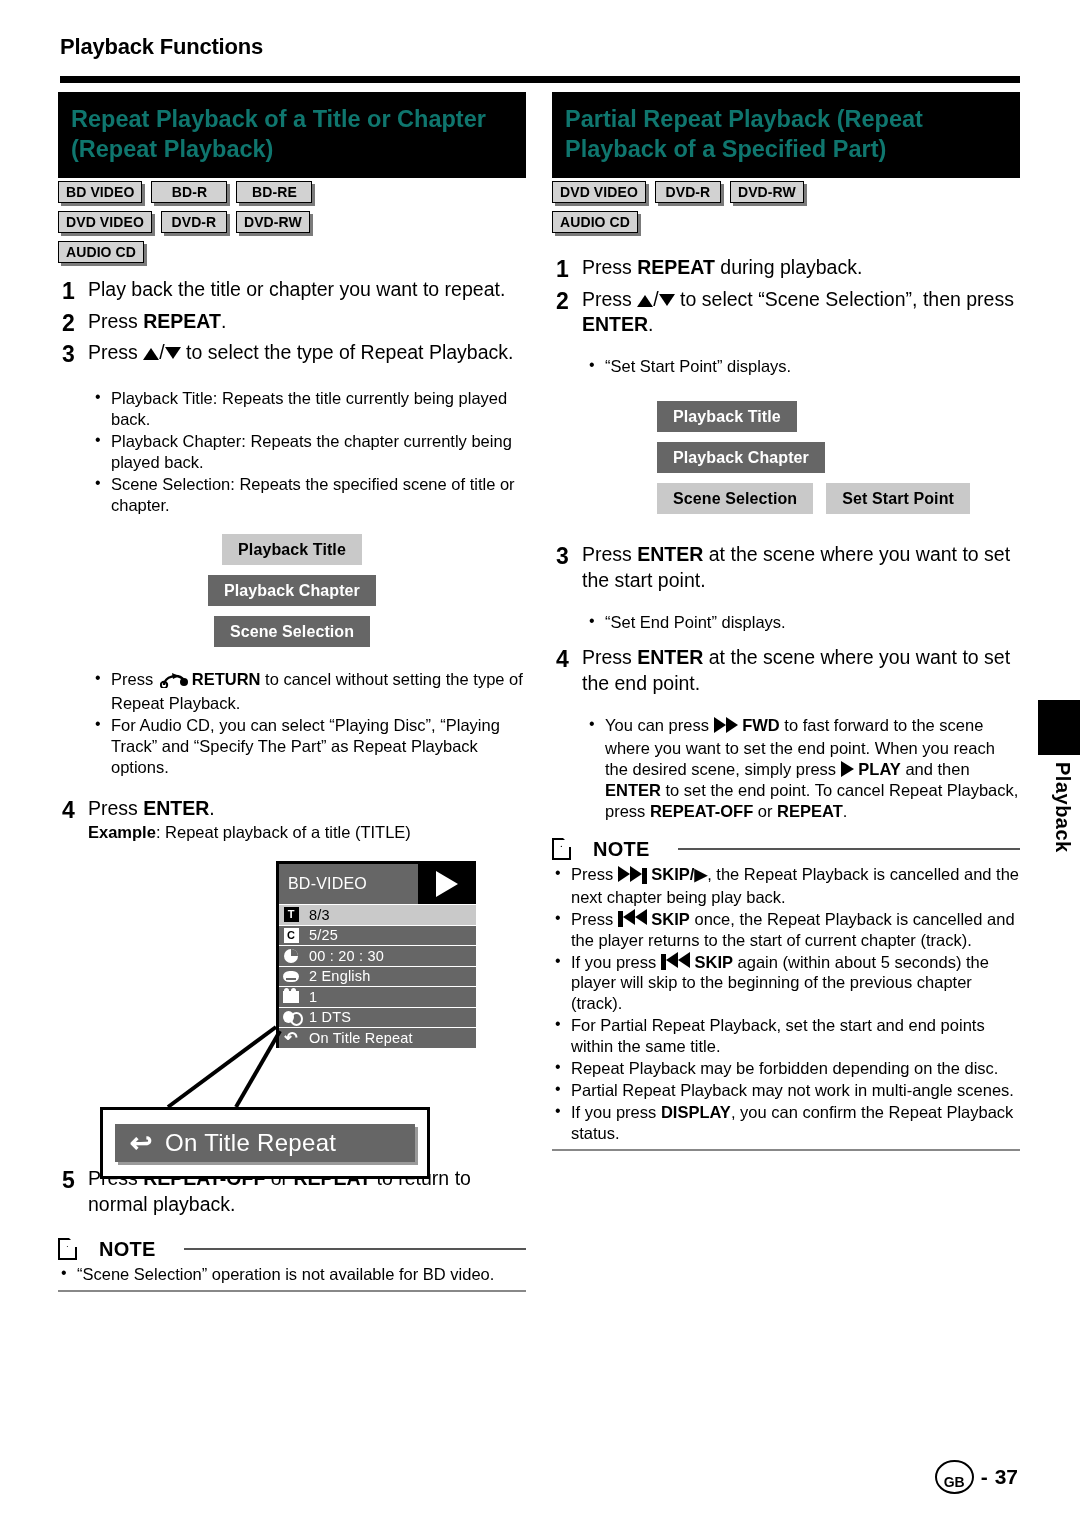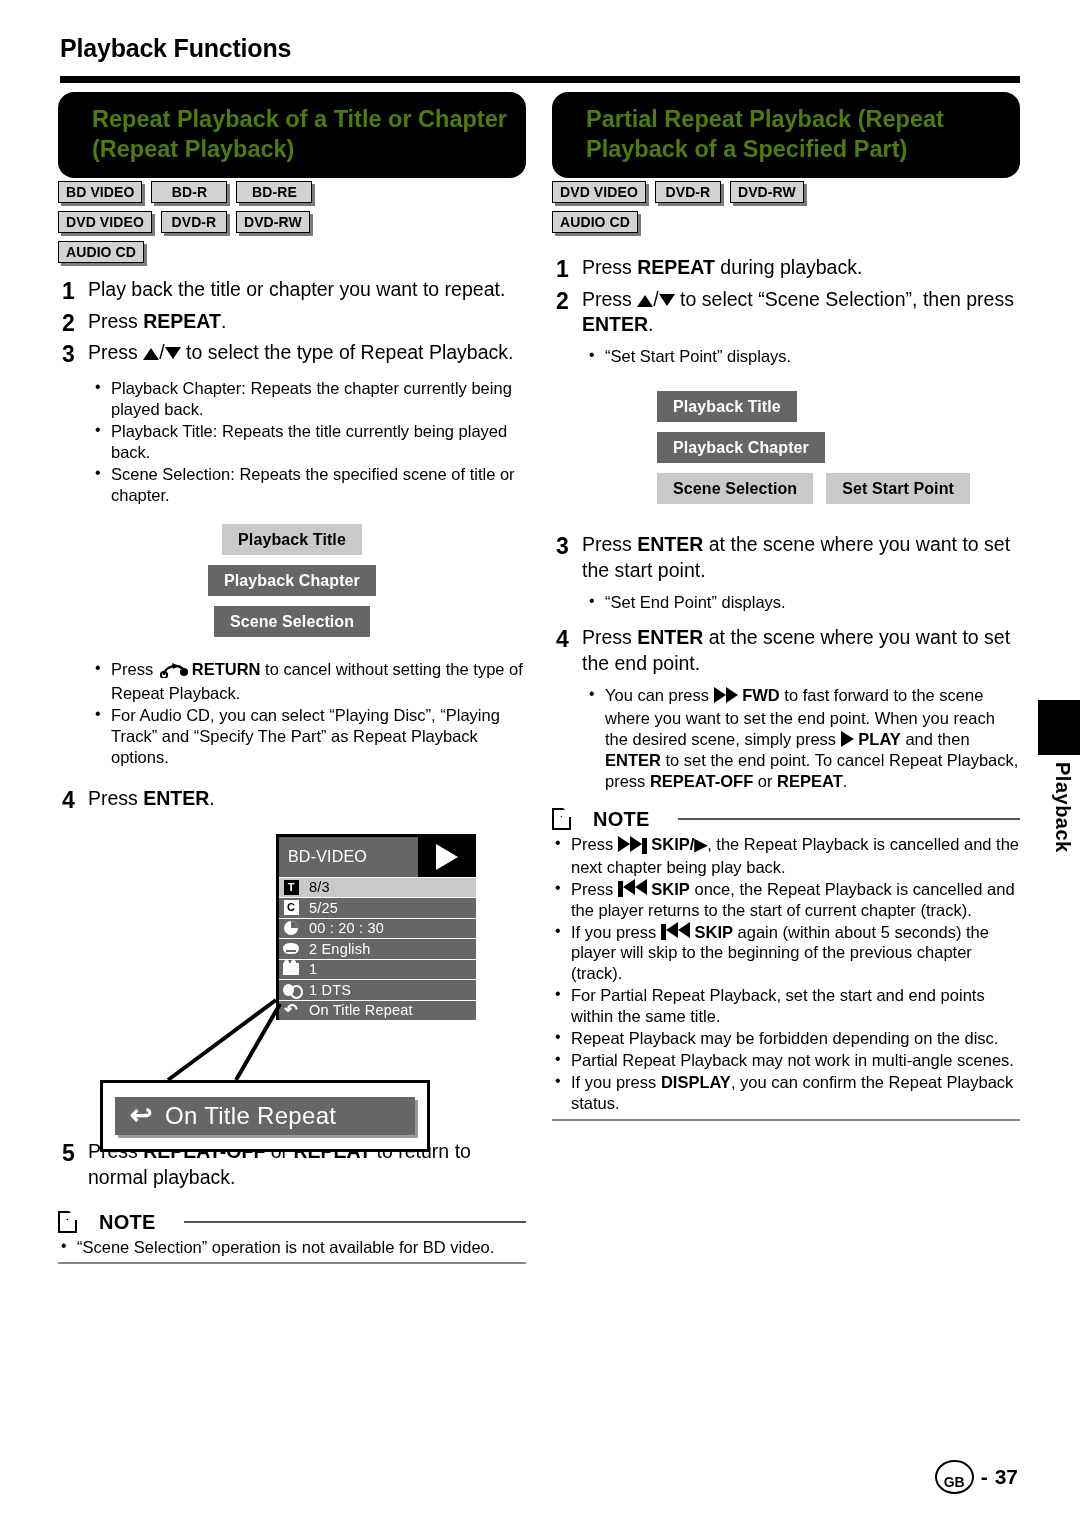--- a/index.html
+++ b/index.html
@@ -8,39 +8,38 @@
     background: #ffffff;
     font-family: "Liberation Sans", sans-serif;
     color: #000;
     overflow: hidden;
   }
   .page { position: relative; width: 1080px; height: 1532px; }
 
   
   .running-head {
     position: absolute; left: 60px; top: 34px;
-    font-size: 25px; font-weight: bold; letter-spacing: -0.2px;
+    font-size: 22px; font-weight: bold; letter-spacing: -0.2px;
   }
   .head-rule {
     position: absolute; left: 60px; top: 76px;
     width: 960px; height: 7px; background: #000;
   }
 
   
   .col { position: absolute; top: 92px; width: 468px; }
   .col-left  { left: 58px; }
   .col-right { left: 552px; }
 
   
   .title-bar {
-    background: #000; color: #4d7c0f;
+    background: #000; color: #0f766e;
     font-size: 23.5px; font-weight: bold; line-height: 1.29;
-    padding: 12px 16px 13px 34px;
+    padding: 12px 16px 13px 13px;
     min-height: 72px;
-    border-radius: 16px;
   }
 
   
   .badge-rows { margin-top: 3px; }
   .badge-row { display: flex; gap: 9px; margin-bottom: 8px; height: 22px; }
   .badge {
     display: inline-flex; align-items: center; justify-content: center;
     background: #d2d2d2;
     border: 1.6px solid #000;
     box-shadow: 3px 3px 0 0 #7b7b7b;
@@ -53,21 +52,21 @@
   .step { display: flex; margin-bottom: 2px; }
   .step-num {
     width: 30px; flex: 0 0 30px;
     font-size: 23px; font-weight: bold; line-height: 1.3;
     text-align: left; padding-left: 4px;
   }
   .step-body { flex: 1; font-size: 19.5px; line-height: 1.33; }
   .step-body b { font-weight: bold; }
 
   
-  .bullets { margin-top: 8px; }
+  .bullets { margin-top: 18px; }
   .bullet {
     position: relative;
     font-size: 16.5px; line-height: 1.27;
     padding-left: 19px; margin-bottom: 1px;
   }
   .bullet::before {
     content: "\2022"; position: absolute; left: 3px; top: -1px; font-size: 16px;
   }
   .bullet b { font-weight: bold; }
   .bullets-indent { padding-left: 34px; }
@@ -291,22 +290,22 @@
         <div class="step-num">2</div>
         <div class="step-body"><span>Press </span><b>REPEAT</b><span>.</span></div>
       </div>
 
       <div class="step">
         <div class="step-num">3</div>
         <div class="step-body"><span>Press </span><span class="updown"><span class="tri-up"></span>/<span class="tri-dn"></span></span><span> to select the type of Repeat Playback.</span></div>
       </div>
 
       <div class="bullets bullets-indent">
+        <div class="bullet">Playback Title: Repeats the title currently being played back.</div>
         <div class="bullet">Playback Chapter: Repeats the chapter currently being played back.</div>
-        <div class="bullet">Playback Title: Repeats the title currently being played back.</div>
         <div class="bullet">Scene Selection: Repeats the specified scene of title or chapter.</div>
       </div>
 
       <div class="menu-stack">
         <div class="menu-line">
           <span class="chip sel">Playback Title</span>
         </div>
         <div class="menu-line">
           <span class="chip unsel">Playback Chapter</span>
         </div>
@@ -322,20 +321,21 @@
                 <circle cx="24" cy="10" r="4" fill="#000"></circle>
                 <path d="M12 1 L19 4 L13 7 Z" fill="#000"></path>
               </svg></span><b>RETURN</b><span> to cancel without setting the type of Repeat Playback.</span></div>
         <div class="bullet">For Audio CD, you can select “Playing Disc”, “Playing Track” and “Specify The Part” as Repeat Playback options.</div>
       </div>
 
       <div class="step" style="margin-top:18px">
         <div class="step-num">4</div>
         <div class="step-body">
           <div><span>Press </span><b>ENTER</b><span>.</span></div>
+          <div style="font-size:16.5px;line-height:1.3;"><b>Example</b><span>: Repeat playback of a title (TITLE)</span></div>
         </div>
       </div>
 
       <div class="osd-wrap">
         <div class="osd">
           <div class="osd-head">
             <span>BD-VIDEO</span>
             <div class="playblk"></div>
           </div>
           <div class="osd-row hl">

